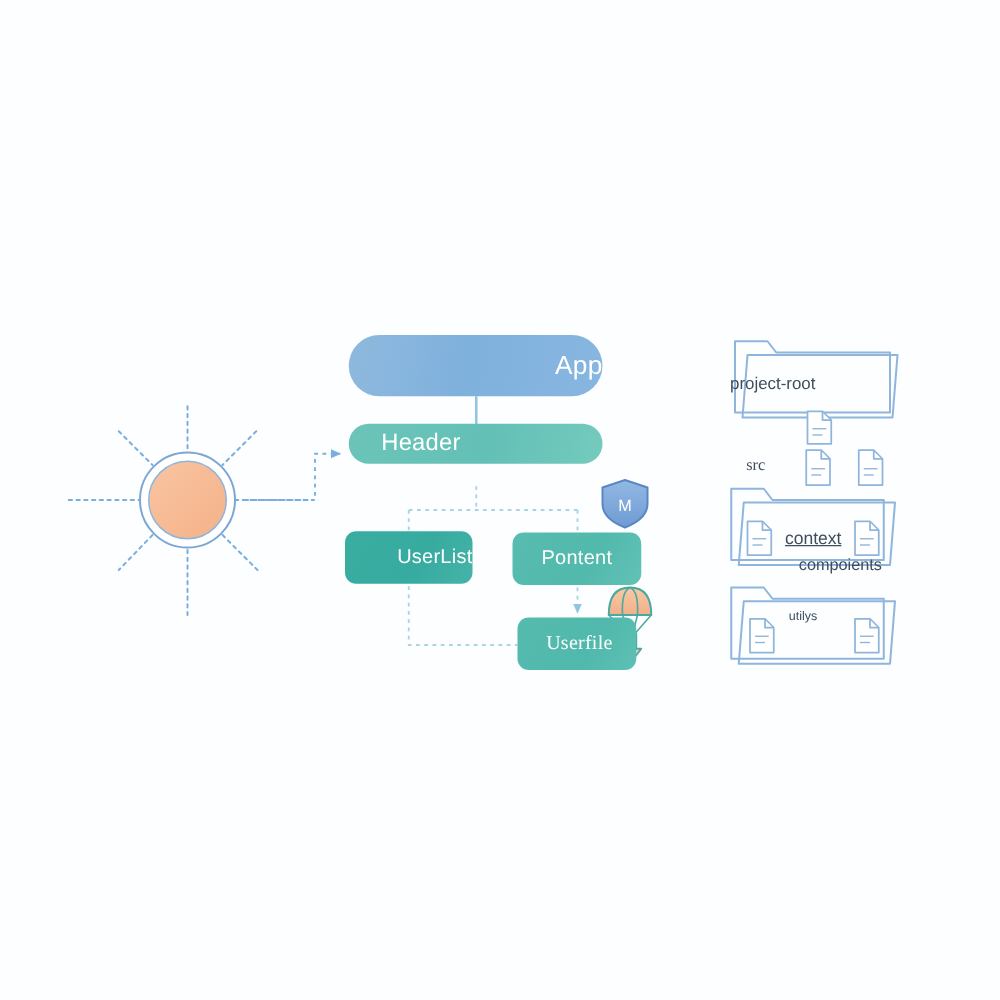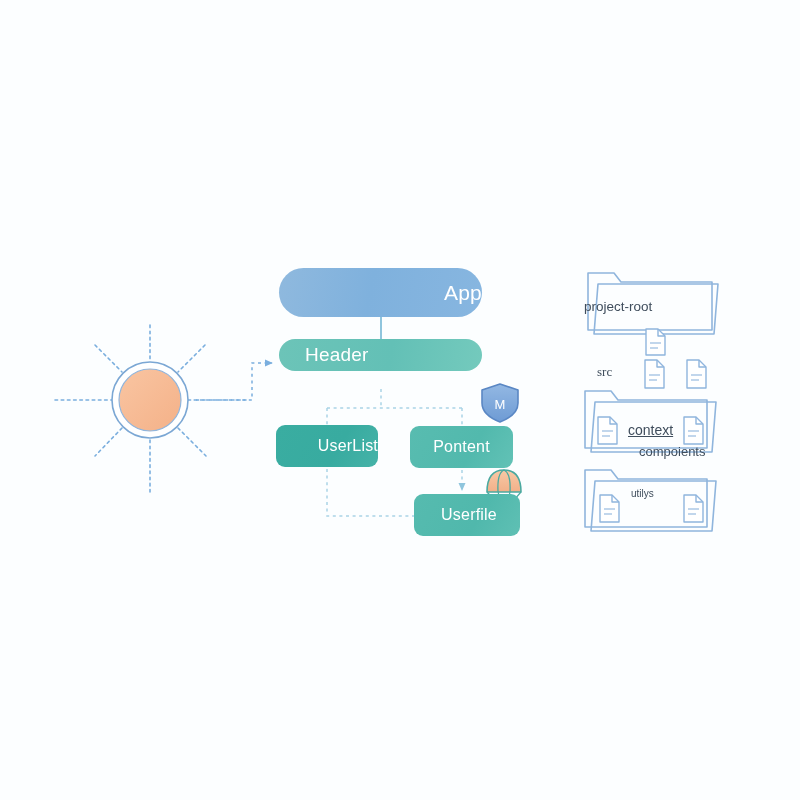--- a/index.html
+++ b/index.html
@@ -56,26 +56,27 @@
     justify-content: flex-end;
   }
   #node-pontent {
     left: 410px; top: 426px; width: 103px; height: 42px;
     border-radius: 9px;
     background: linear-gradient(120deg,#58bcb0 0%, #52b9ad 60%, #62c2b6 100%);
     font-size: 16px;
     justify-content: center;
   }
   #node-userfile {
-    left: 414px; top: 494px; width: 106px; height: 42px;
+    left: 414px; top: 494px; width: 95px; height: 42px;
     border-radius: 9px;
     background: linear-gradient(120deg,#56bbaf 0%, #50b8ac 60%, #5fc0b4 100%);
     font-size: 16px;
     justify-content: center;
     padding-left: 4px;
+    font-family: Liberation Serif, serif;
   }
 
   
   .tree-label {
     position: absolute;
     color: #3f4d5c;
     font-size: 13px;
     white-space: nowrap;
   }
   #label-project-root { left: 584px; top: 299px; font-size: 13.5px; }

